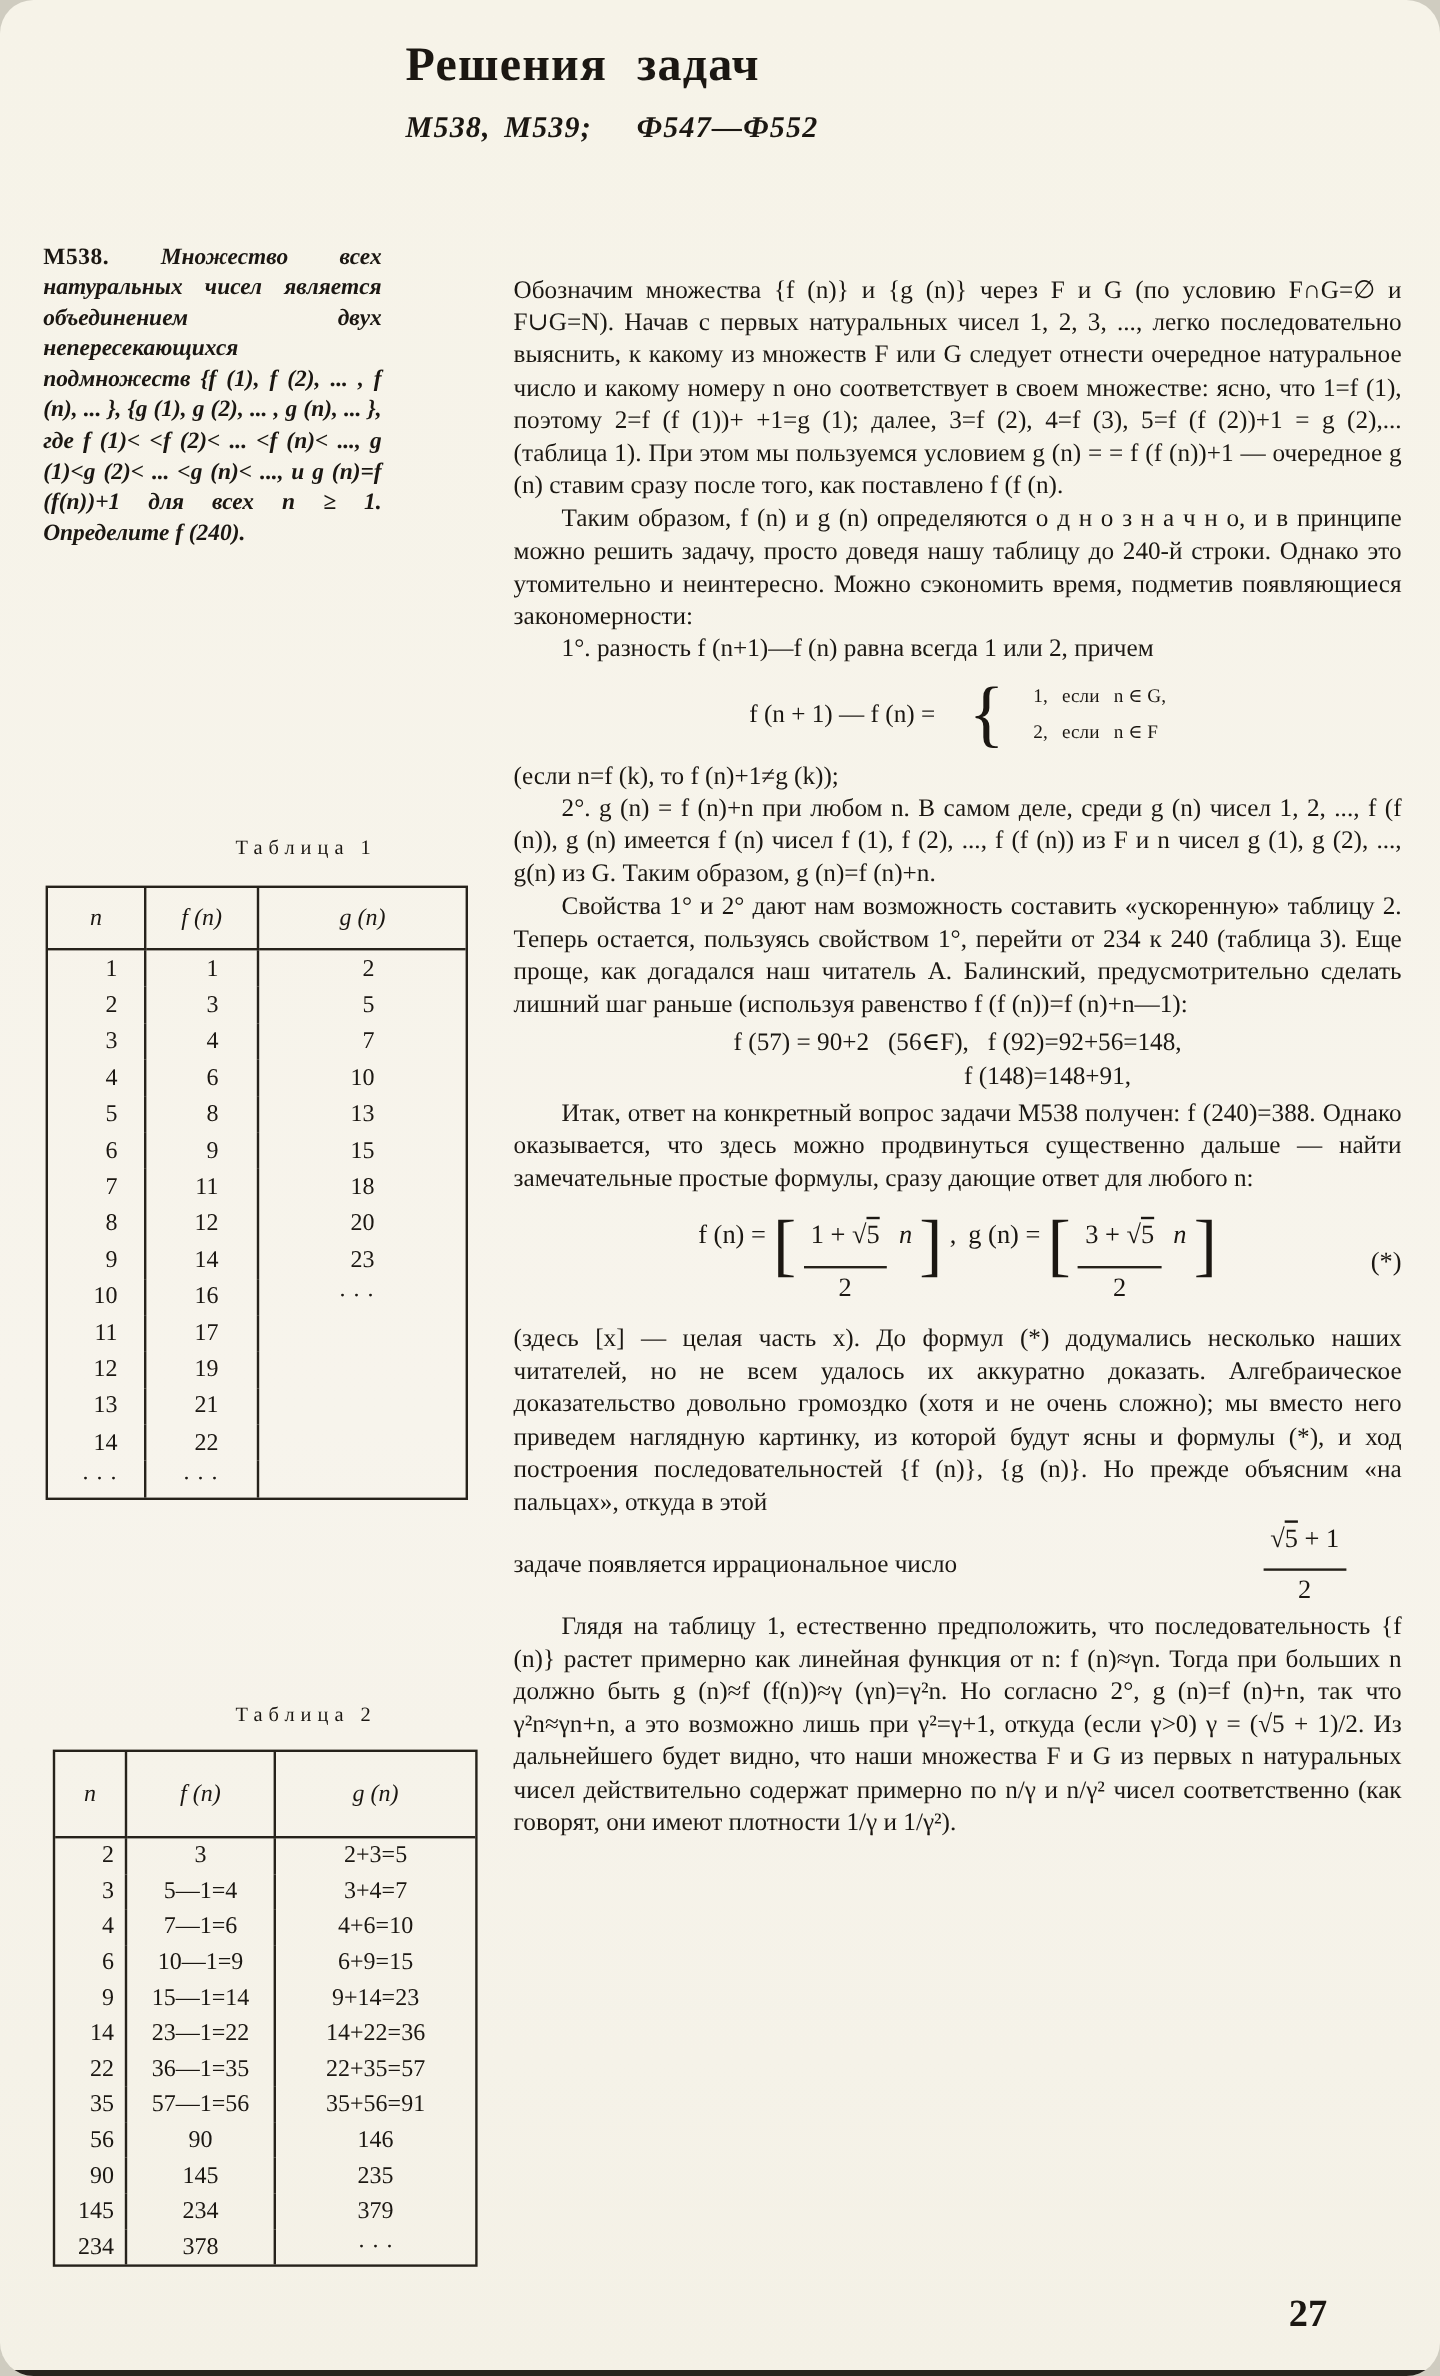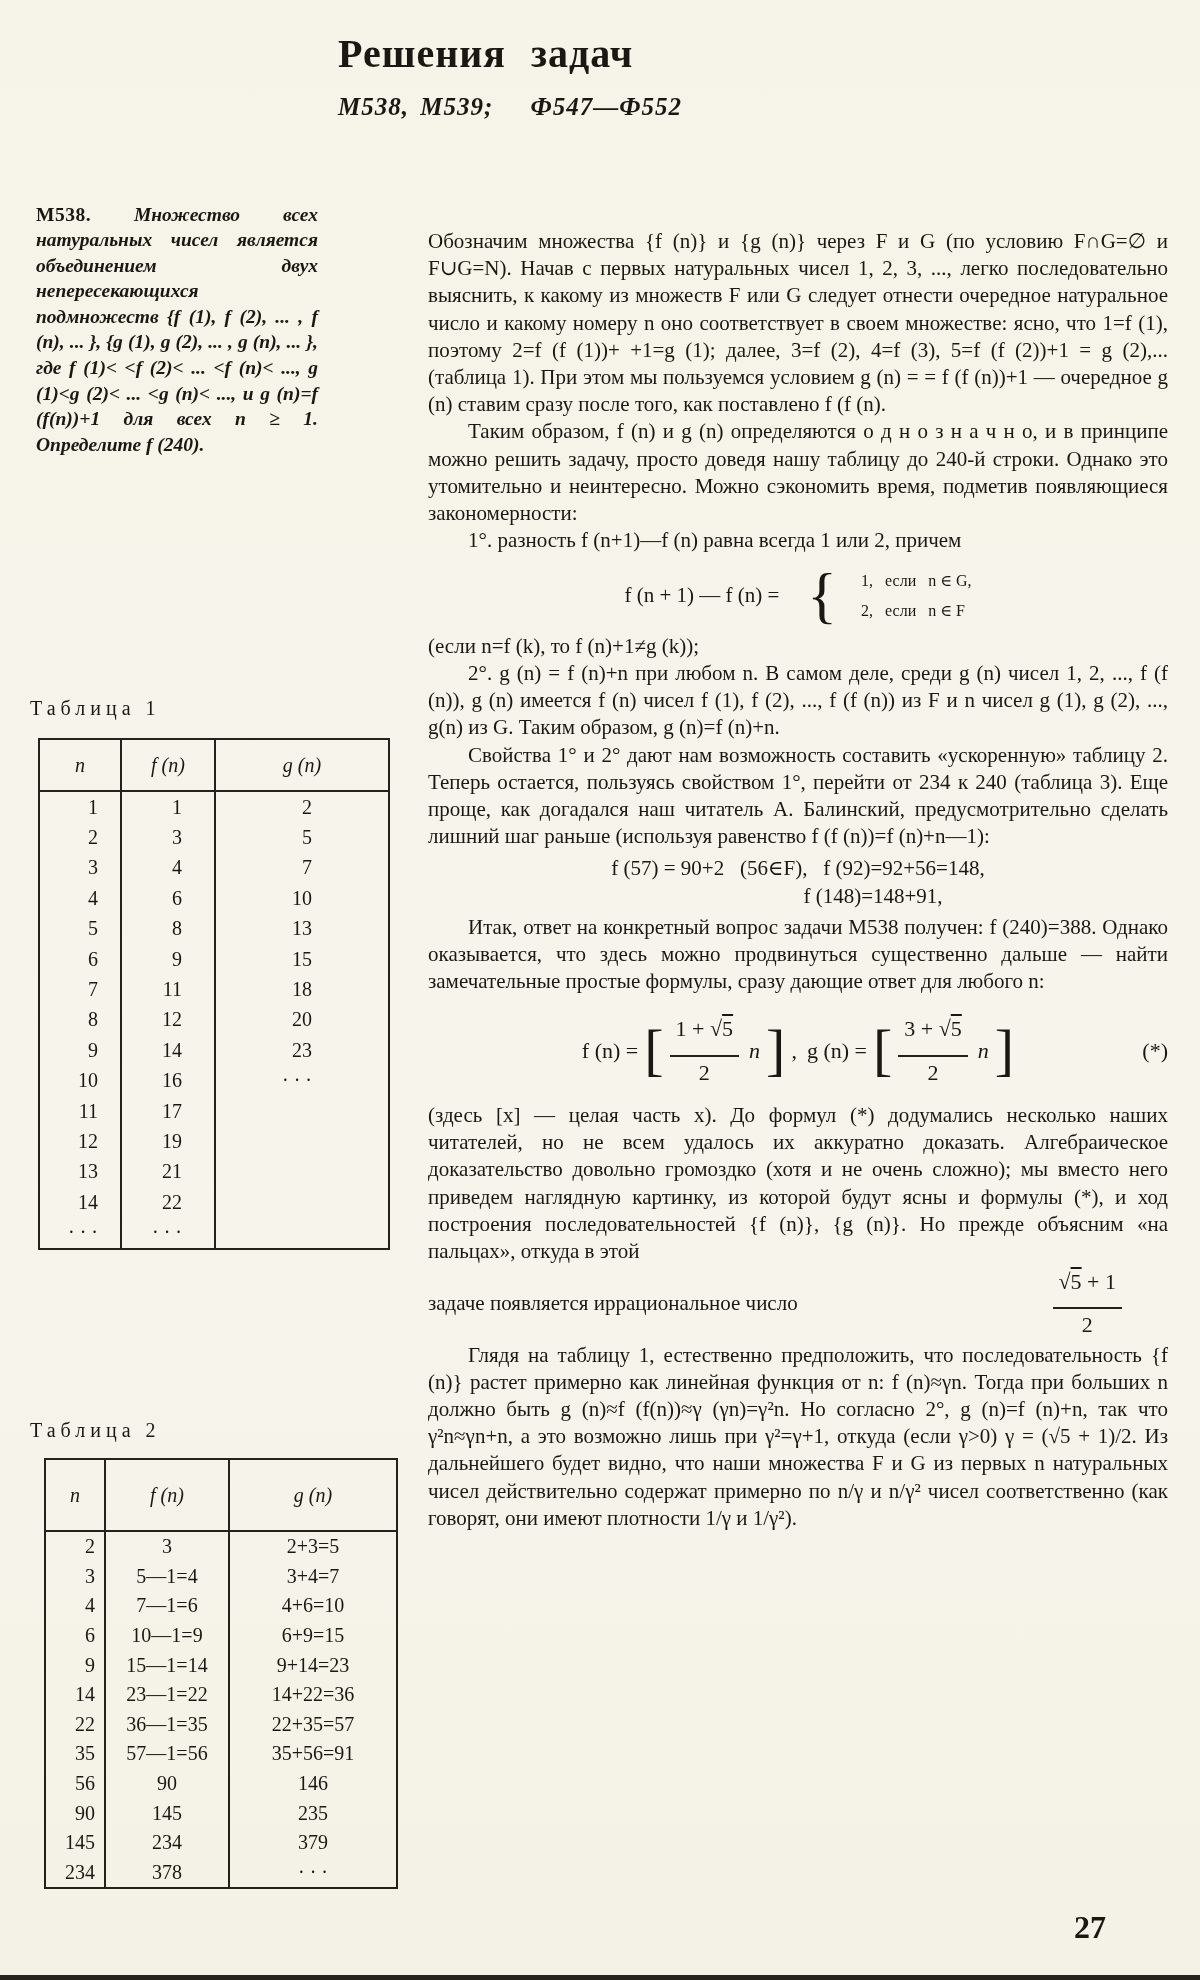--- a/index.html
+++ b/index.html
@@ -1,34 +1,34 @@
 <!DOCTYPE html>
 <html><head>
 <meta charset="utf-8">
 <style>
   html,body{margin:0;padding:0;background:#cfccc0;}
   .page{
     position:relative;width:1200px;height:1980px;margin:0 auto;
     background:linear-gradient(180deg,#f6f3e8 0%,#f7f4ec 60%,#f4f1e6 100%);
     font-family:"Liberation Serif","DejaVu Serif",serif;
-    color:#1b1712;overflow:hidden;
+    color:#1b1712;overflow:hidden;border-radius:28px;
   }
   
   .masthead{position:absolute;left:338px;top:30px;}
   .title{font-size:40px;font-weight:700;letter-spacing:1px;word-spacing:14px;}
   .subtitle{margin-top:16px;font-size:25px;font-weight:700;letter-spacing:1px;word-spacing:4px;font-style:italic;}
   
   .problem{
     position:absolute;left:36px;top:182px;width:282px;
     font-size:19.5px;line-height:25.6px;text-align:justify;
     font-style:italic;font-weight:600;
   }
   .plabel{font-style:normal;font-weight:700;letter-spacing:.5px;}
   
-  .tcaption{position:absolute;font-size:20px;letter-spacing:5px;}
+  .tcaption{position:absolute;font-size:17px;letter-spacing:5px;text-align:right;}
   .cap1{left:30px;top:697px;width:284px;}
   .cap2{left:30px;top:1419px;width:284px;}
   
   .gtable{
     position:absolute;display:grid;border:2px solid #26221b;
     font-size:20px;
   }
   .cell{display:flex;align-items:center;}
   .th{justify-content:center !important;font-style:italic;border-bottom:2px solid #26221b;padding-right:0 !important;}
   .c0,.c1{border-right:2px solid #26221b;}
@@ -62,21 +62,21 @@
   .eqs .eq3{text-align:left;margin-left:-84px;}
   
   .star{position:relative;display:flex;justify-content:center;align-items:center;gap:10px;margin:20px 0 16px;font-size:22px;text-align:left;}
   .bracket{font-size:58px;font-weight:400;line-height:.8;}
   .frac{display:inline-flex;flex-direction:column;align-items:center;}
   .frac .num{padding:0 6px 12px;white-space:nowrap;}
   .frac .den{border-top:2px solid #26221b;padding:2px 8px 0;align-self:stretch;text-align:center;}
   .ol{text-decoration:overline;}
   .mult{font-style:italic;padding-left:4px;}
   .startag{position:absolute;right:0;top:50%;transform:translateY(-50%);}
-  .sgroup{display:inline-flex;align-items:center;gap:6px;}
+  .sgroup{display:inline-flex;align-items:flex-start;gap:6px;}
   
   .irrline{display:flex;justify-content:space-between;align-items:center;padding-right:46px;margin:3px 0 3px;text-align:left;}
   .irr{font-size:22px;}
   
   .pagenum{position:absolute;right:94px;bottom:34px;font-size:32px;font-weight:700;}
   .botbar{position:absolute;left:0;bottom:0;width:100%;height:5px;background:#26231e;}
 </style>
 </head>
 <body>
 

